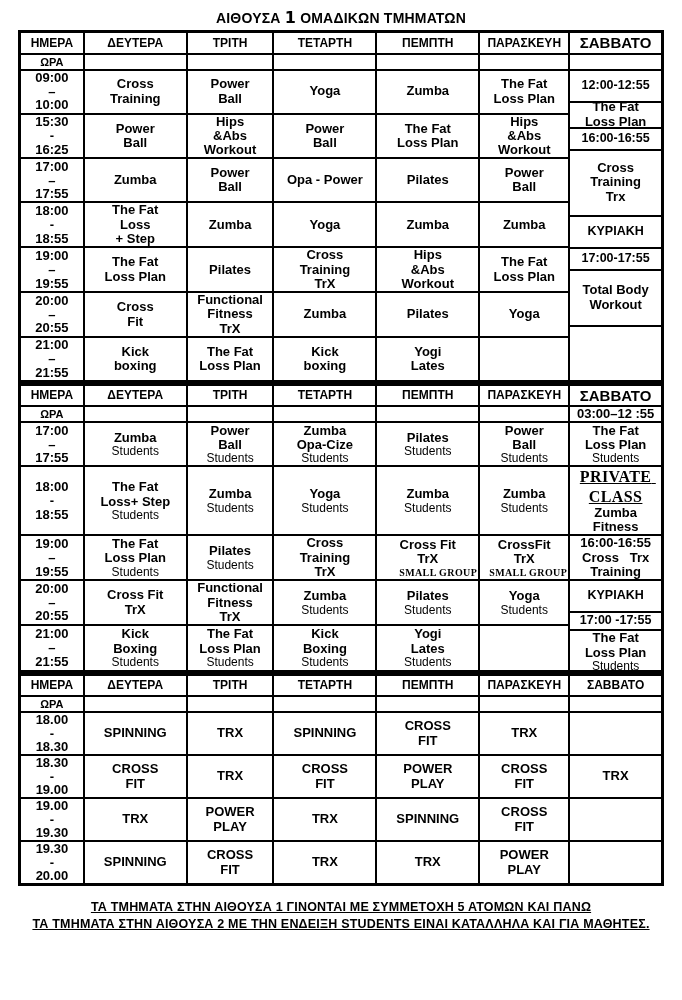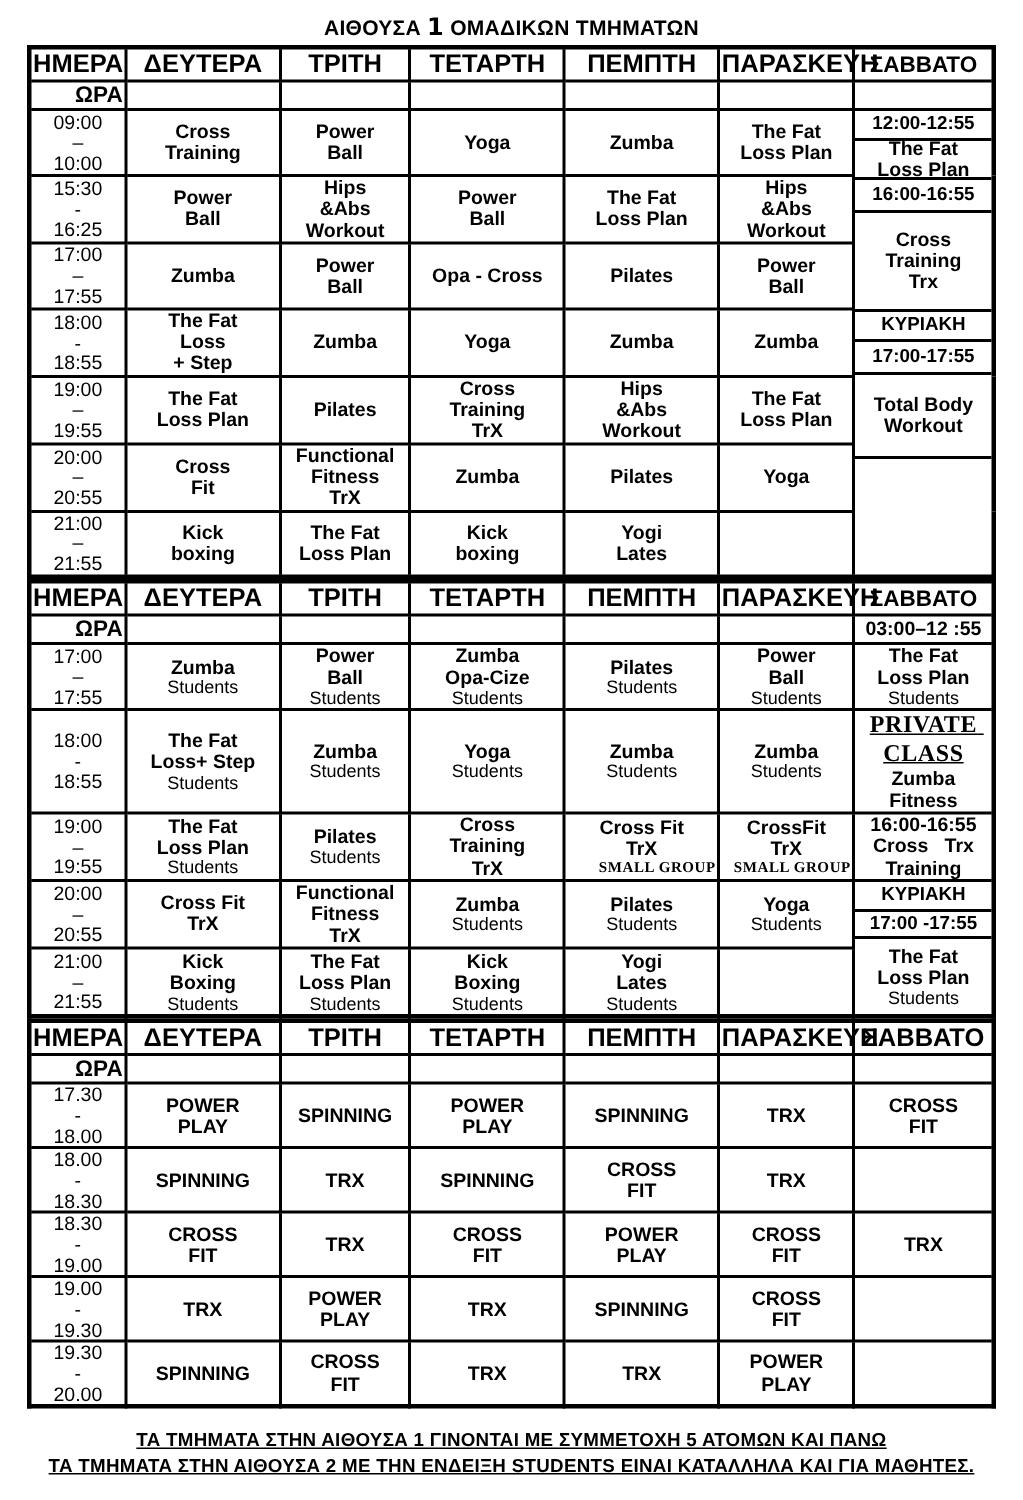--- a/index.html
+++ b/index.html
@@ -2,42 +2,42 @@
 <html><head>
 <meta charset="utf-8">
 <style>
   html,body{margin:0;padding:0;background:#fff;}
   body{width:682px;height:1000px;overflow:hidden;font-family:"Liberation Sans",sans-serif;color:#000;}
   .page{padding-top:5px;}
   .ttl{text-align:center;font-weight:bold;font-size:14px;margin:3px 12px 3px;letter-spacing:.2px;}
   .ttl .num{font-size:16px;font-family:"DejaVu Sans",sans-serif;}
   table{border-collapse:collapse;table-layout:fixed;width:646px;margin:0 auto;border:3px solid #000;}
   th,td{border:2px solid #000;padding:0 1px;text-align:center;vertical-align:middle;box-sizing:border-box;}
-  th{font-size:17px;font-weight:bold;}
+  th{font-size:12px;font-weight:bold;}
   th.sat{font-size:15px;}
   tr.hdr{height:22px;}
   tr.hour-row{height:16px;}
-  td.time{font-weight:normal;font-size:13px;white-space:pre-wrap;line-height:1.05;}
+  td.time{font-weight:bold;font-size:13px;white-space:pre-wrap;line-height:1.05;}
   td.c{font-weight:bold;font-size:13px;white-space:pre-wrap;line-height:1.1;}
-  td.hourlbl{font-weight:bold;font-size:15px;text-align:right;}
+  td.hourlbl{font-weight:bold;font-size:11px;}
   .t1 tr.body{height:44px;}
   .t2 tr.body{height:44px;}
   .t2 tr.last{height:46px;}
   .t3 tr.body{height:43px;}
   .main{display:block;white-space:pre-wrap;font-weight:bold;}
   .sub{display:block;white-space:pre-wrap;font-weight:normal;font-size:12px;line-height:1.05;}
   .sg{display:block;font-family:"Liberation Serif",serif;font-size:10px;font-weight:bold;letter-spacing:.4px;line-height:1.1;text-align:right;}
   .note{display:block;font-family:"Liberation Serif",serif;font-size:16px;font-weight:bold;text-decoration:underline;letter-spacing:.4px;line-height:1.2;}
   td.satspan{position:relative;padding:0;}
   .stack{position:absolute;left:0;top:0;right:0;bottom:0;display:flex;flex-direction:column;}
   .stack>div{border-bottom:2px solid #000;display:flex;flex-direction:column;align-items:center;justify-content:center;
              font-weight:bold;font-size:13px;white-space:pre-wrap;line-height:1.1;box-sizing:border-box;flex:0 0 auto;}
   .stack>div:last-child{border-bottom:none;}
   .mrow.tstyle{font-size:12.5px;}
-  .h18{height:18px}.h20{height:20px}.h22{height:22px}.h26{height:26px}.h56{height:56px}.h66{height:66px}
+  .h18{height:18px}.h20{height:32px}.h22{height:22px}.h26{height:26px}.h56{height:56px}.h66{height:66px}
   .grow{flex:1 1 auto !important;}
   col.w-time{width:10%}col.w-mon{width:16%}col.w-tue{width:13.5%}col.w-wed{width:16%}col.w-thu{width:16%}col.w-fri{width:14%}col.w-sat{width:14.5%}
   .footer{margin-top:14px;text-align:center;}
   .fl{font-weight:bold;font-size:12.5px;text-decoration:underline;margin:3px 0;letter-spacing:.2px;}
 </style>
 </head>
 <body>
 
 <div class="page">
 
@@ -122,21 +122,21 @@
 &amp;Abs
 Workout</td>
     </tr>
     <tr class="body">
       <td class="time">17:00
 –
 17:55</td>
       <td class="c">Zumba</td>
       <td class="c">Power
 Ball</td>
-      <td class="c">Opa - Cross</td>
+      <td class="c">Opa - Power</td>
       <td class="c">Pilates</td>
       <td class="c">Power
 Ball</td>
     </tr>
     <tr class="body">
       <td class="time">18:00
 -
 18:55</td>
       <td class="c">The Fat
 Loss
@@ -330,34 +330,20 @@
     <tr class="hour-row">
       <td class="hourlbl">ΩΡΑ</td>
       <td class="c"></td>
       <td class="c"></td>
       <td class="c"></td>
       <td class="c"></td>
       <td class="c"></td>
       <td class="c"></td>
     </tr>
     <tr class="body">
-      <td class="time">17.30
--
-18.00</td>
-      <td class="c">POWER
-PLAY</td>
-      <td class="c">SPINNING</td>
-      <td class="c">POWER
-PLAY</td>
-      <td class="c">SPINNING</td>
-      <td class="c">TRX</td>
-      <td class="c">CROSS
-FIT</td>
-    </tr>
-    <tr class="body">
       <td class="time">18.00
 -
 18.30</td>
       <td class="c">SPINNING</td>
       <td class="c">TRX</td>
       <td class="c">SPINNING</td>
       <td class="c">CROSS
 FIT</td>
       <td class="c">TRX</td>
       <td class="c"></td>

